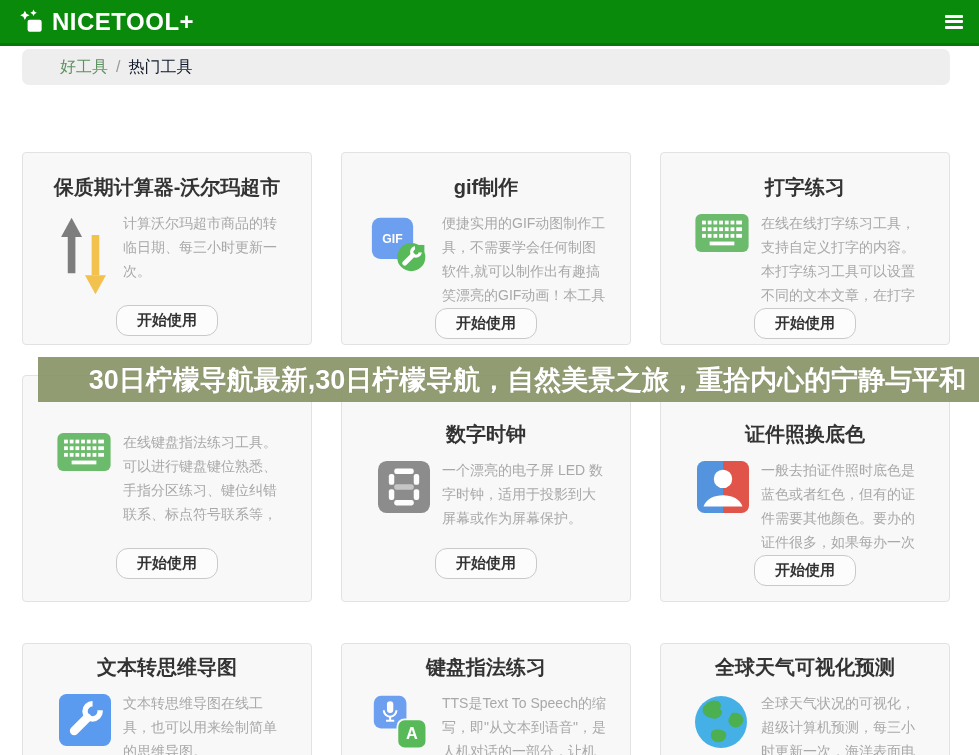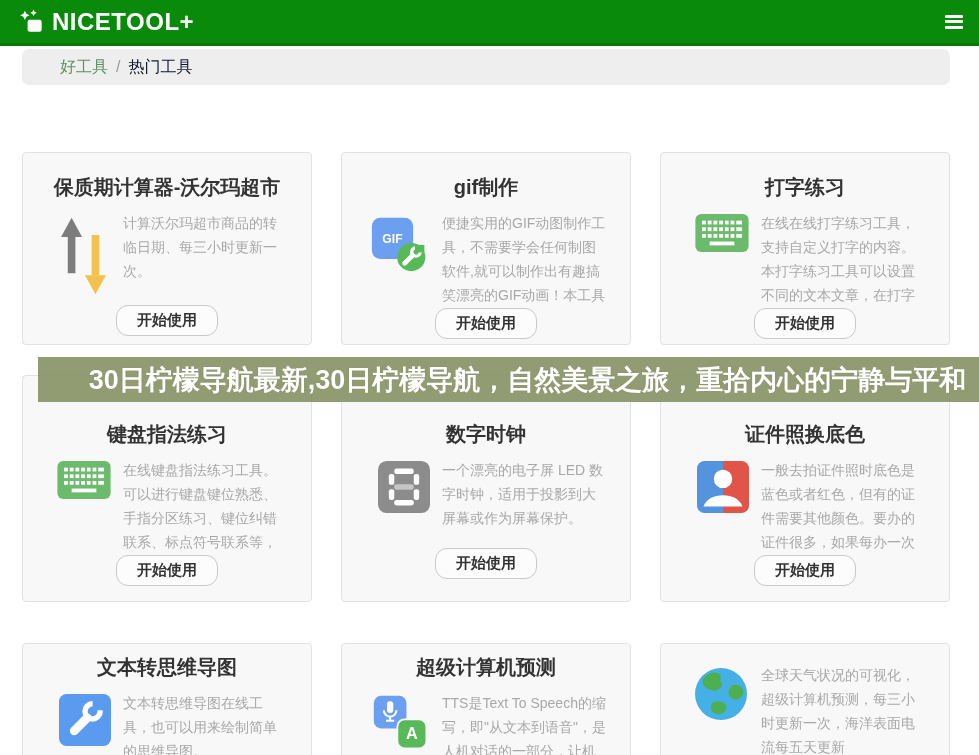--- a/index.html
+++ b/index.html
@@ -149,21 +149,20 @@
               </g>
             </svg>
           </div>
       <div class="card-desc">在线在线打字练习工具，支持自定义打字的内容。本打字练习工具可以设置不同的文本文章，在打字过程中实时显示文</div>
     </div>
     <button class="card-btn">开始使用</button>
   </div>
     </div>
   <div class="cards-row" id="row2">
       <div class="card">
-    <div class="card-title">键盘指法练习</div>
     <div class="card-content">
       <div class="card-iconbox">
             <svg width="54" height="38" viewBox="0 0 56 40">
               <rect width="56" height="40" rx="6" fill="#6cbb6c"></rect>
               <g fill="#fff">
                 <rect x="7" y="7" width="4" height="4"></rect>
                 <rect x="13" y="7" width="4" height="4"></rect>
                 <rect x="19" y="7" width="4" height="4"></rect>
                 <rect x="25" y="7" width="4" height="4"></rect>
                 <rect x="31" y="7" width="4" height="4"></rect>
@@ -245,38 +244,39 @@
               <circle cx="31" cy="16" r="7" stroke="#fff" stroke-width="5" fill="none"></circle>
               <rect x="31" y="3" width="15" height="12" fill="#5b9bef"></rect>
               <line x1="26" y1="22" x2="14" y2="34" stroke="#fff" stroke-width="8" stroke-linecap="round"></line>
             </svg>
           </div>
       <div class="card-desc">文本转思维导图在线工具，也可以用来绘制简单的思维导图。</div>
     </div>
 
   </div>
       <div class="card">
-    <div class="card-title">超级计算机预测</div>
+    <div class="card-title">键盘指法练习</div>
     <div class="card-content">
       <div class="card-iconbox">
             <svg width="58" height="58" viewBox="0 0 64 64">
               <rect x="2" y="2" width="36" height="36" rx="8" fill="#6d9ff0"></rect>
               <rect x="16.5" y="8" width="7" height="13" rx="3.5" fill="#fff"></rect>
               <path d="M13 18 a7 7 0 0 0 14 0" stroke="#fff" stroke-width="2.2" fill="none"></path>
               <line x1="20" y1="25" x2="20" y2="29" stroke="#fff" stroke-width="2.2"></line>
               <line x1="15.5" y1="29.5" x2="24.5" y2="29.5" stroke="#fff" stroke-width="2.2"></line>
               <rect x="28" y="28" width="32" height="32" rx="8" fill="#57b957" stroke="#f8f8f8" stroke-width="2"></rect>
               <text x="44" y="50" font-size="18" font-weight="bold" fill="#fff" text-anchor="middle" font-family="sans-serif">A</text>
             </svg>
           </div>
       <div class="card-desc">TTS是Text To Speech的缩写，即"从文本到语音"，是人机对话的一部分，让机器能够</div>
     </div>
 
   </div>
       <div class="card">
+    <div class="card-title">全球天气可视化预测</div>
     <div class="card-content">
       <div class="card-iconbox">
             <svg width="56" height="56" viewBox="0 0 56 56">
               <circle cx="28" cy="28" r="26" fill="#45b0e5"></circle>
               <path d="M13 10 C21 3 31 7 27 15 C33 19 25 27 18 24 C9 22 7 14 13 10 Z" fill="#4caf50"></path>
               <path d="M39 19 C48 17 54 25 48 31 C43 37 33 31 36 24 Z" fill="#4caf50"></path>
               <path d="M19 37 C27 33 37 38 32 45 C27 52 14 47 19 37 Z" fill="#4caf50"></path>
             </svg>
           </div>
       <div class="card-desc">全球天气状况的可视化，超级计算机预测，每三小时更新一次，海洋表面电流每五天更新</div>

